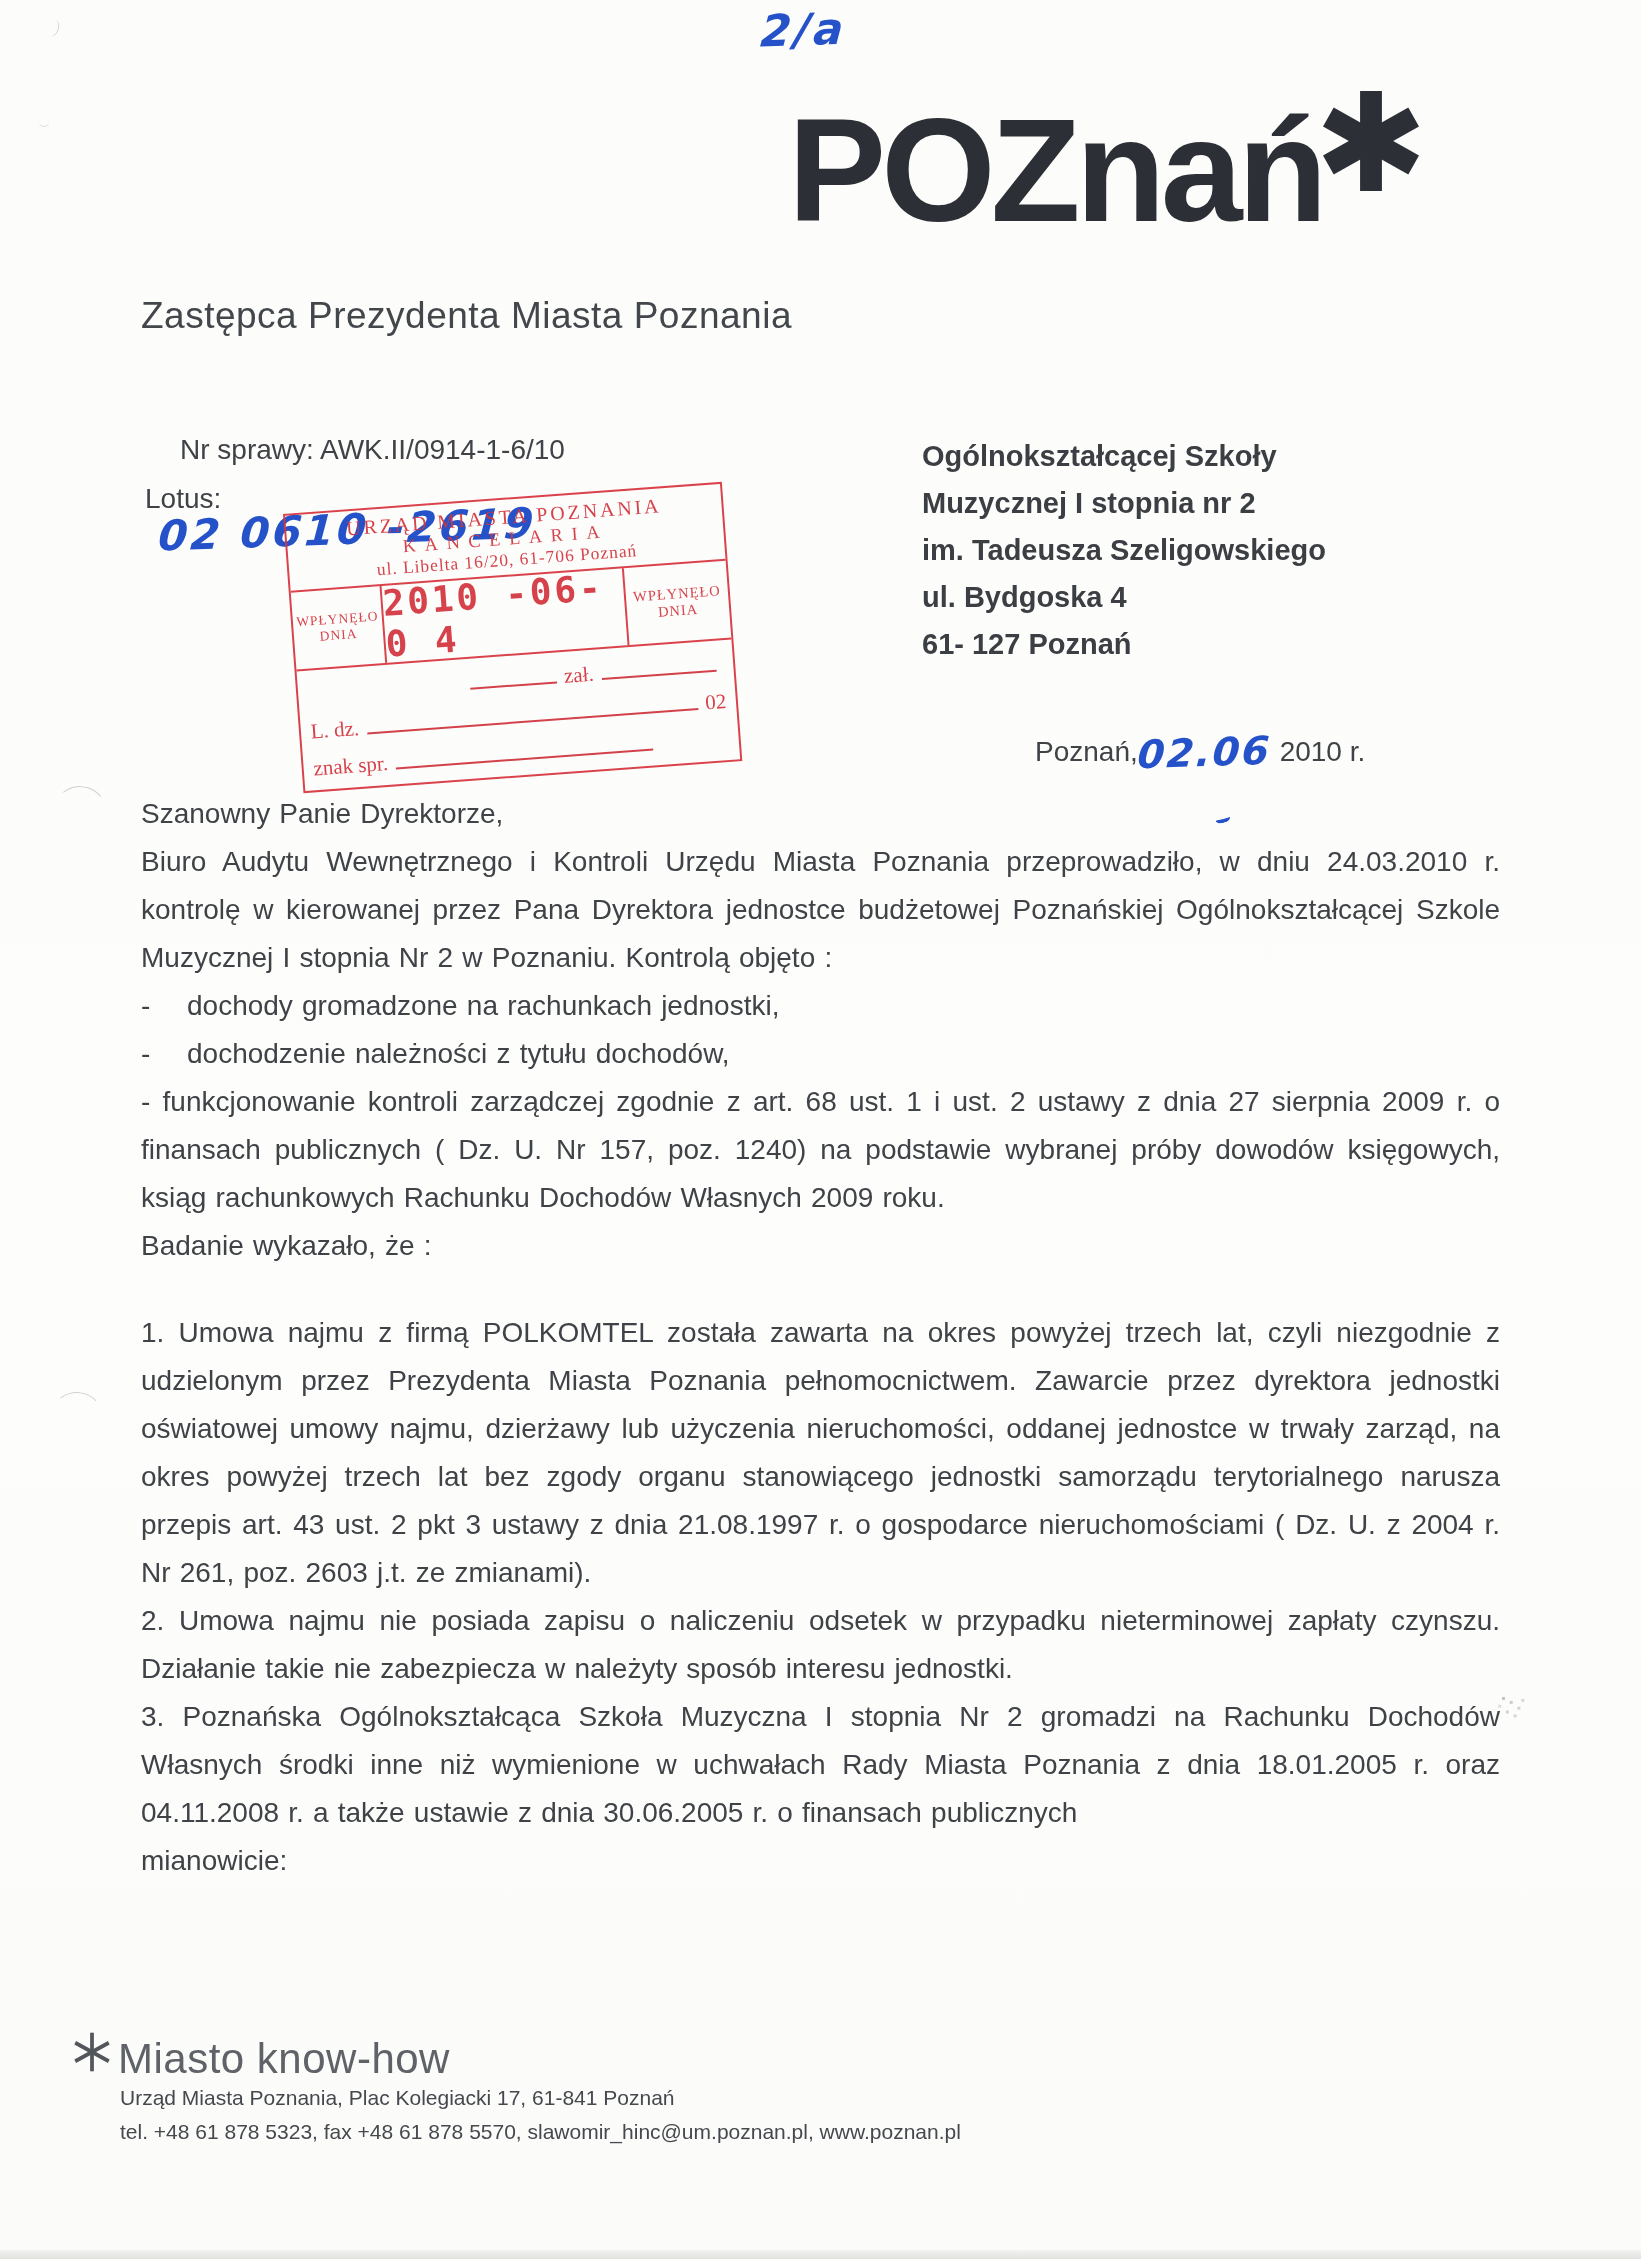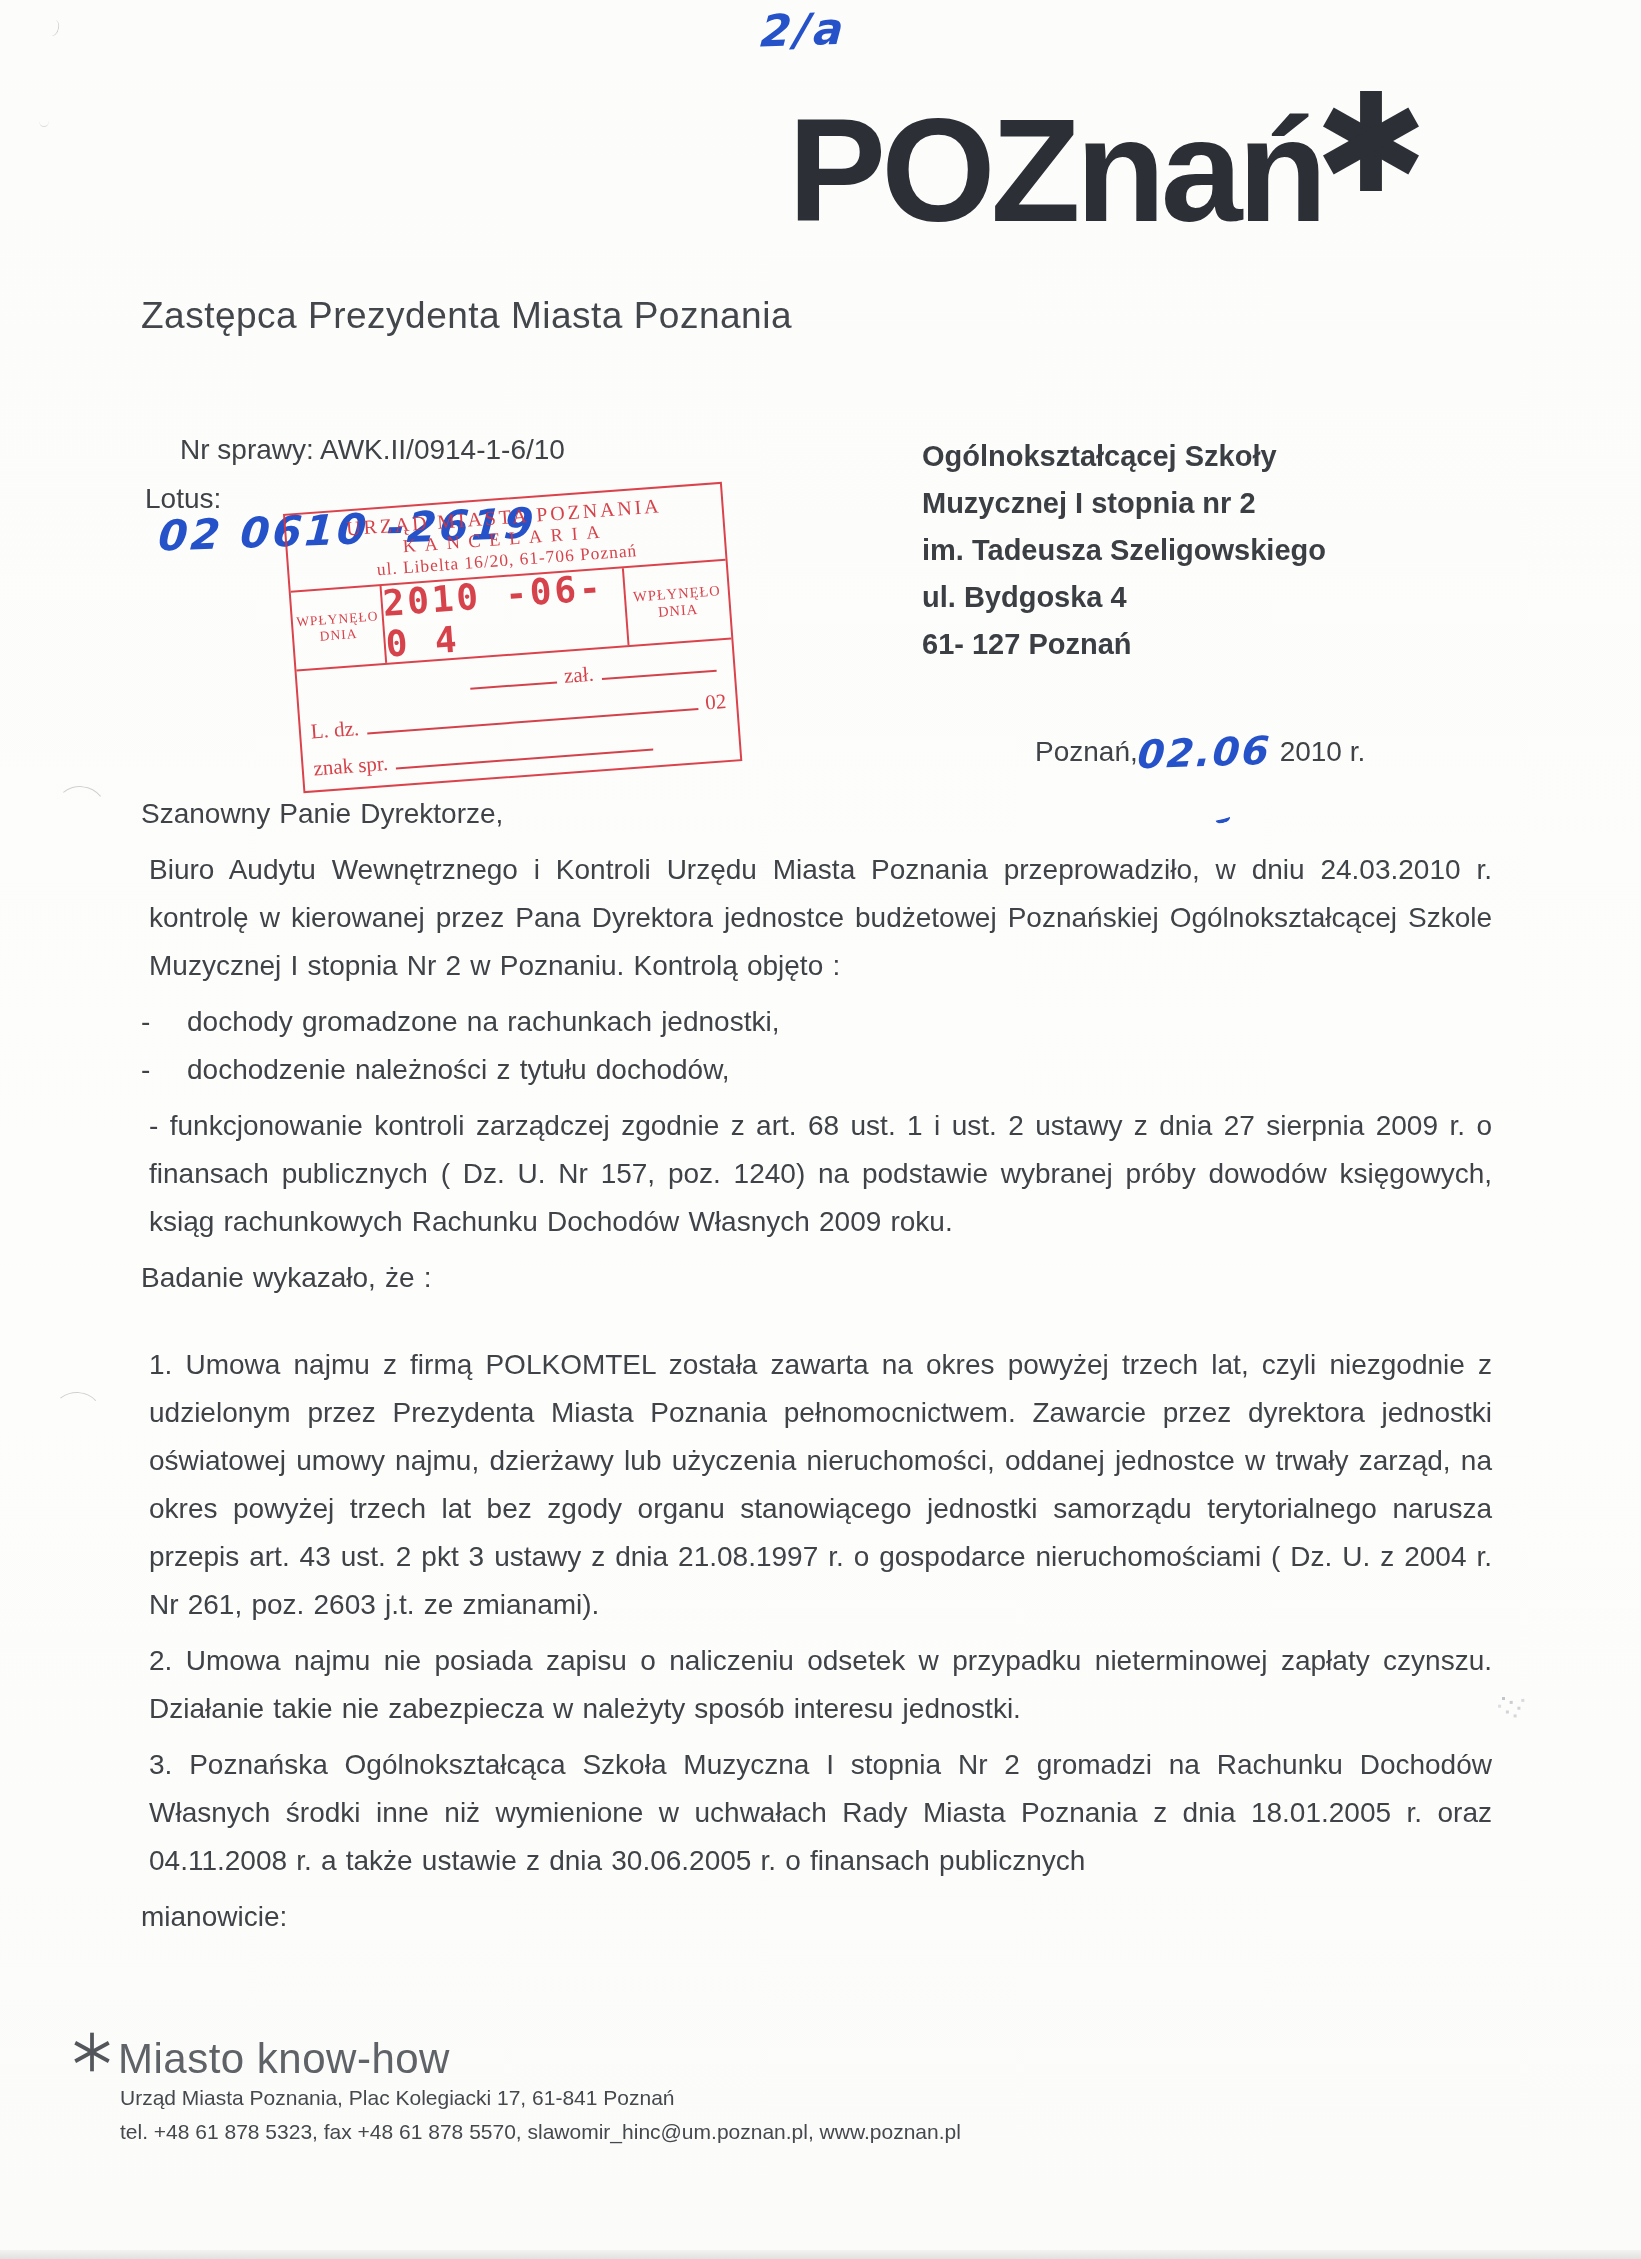--- a/index.html
+++ b/index.html
@@ -59,21 +59,21 @@
   .recipient{left:922px; top:433px; font-size:29px; font-weight:bold; line-height:47px; color:#3b3f44;}
 
   
   .dateline{left:1035px; top:736px; font-size:28px; display:flex; align-items:flex-start;}
   .dateline .hand{font-size:39px; margin-top:-5.8px; letter-spacing:1.9px;}
   .dateline .year{margin-left:9px;}
   .blue-tick{left:1215px; top:813px; width:15.4px; height:5.8px; border-bottom:4.8px solid #2552c8; border-radius:45%; transform:rotate(-14deg);}
 
   
   .body{left:141px; top:790px; width:1359px; font-size:28px; line-height:48px; color:#3f4347; word-spacing:1.4px;}
-  .par{margin:8px; text-align:justify;}
+  .par{margin:0; text-align:justify;}
   .dash-row{display:flex;}
   .dash-row .dash{width:46px; flex:none;}
   .findings{margin-bottom:39px;}
   .tail-line{text-align:left;}
 
   
   .arc{border:1.9px solid #c6c6c1; border-color:#c6c6c1 transparent transparent transparent; border-radius:50%; opacity:.8;}
   .arc1{left:53px; top:786px; width:52px; height:52px; transform:rotate(6deg);}
   .arc2{left:52px; top:1392px; width:48px; height:44px; transform:rotate(4deg);}
   .mark1{left:46px; top:19.3px; width:11.6px; height:17.4px; border-right:1.9px solid #b2b2ad; border-radius:60%; opacity:.6; transform:rotate(14deg);}

